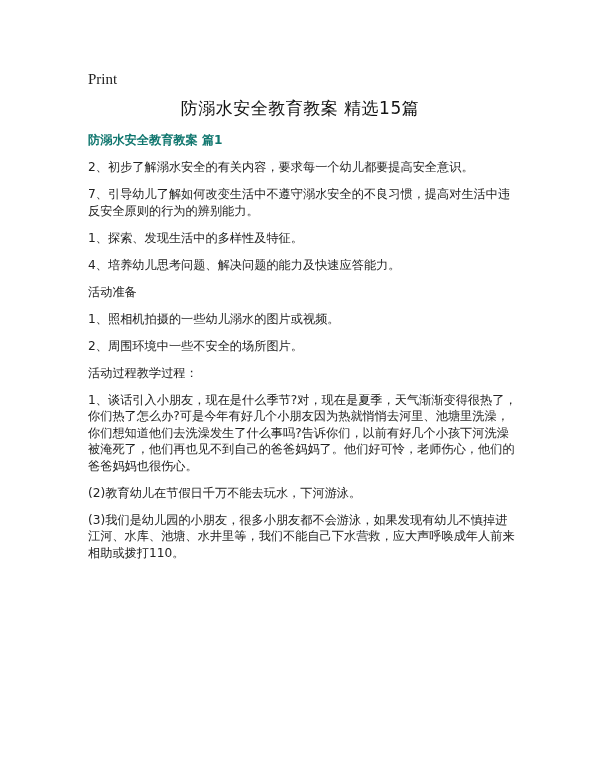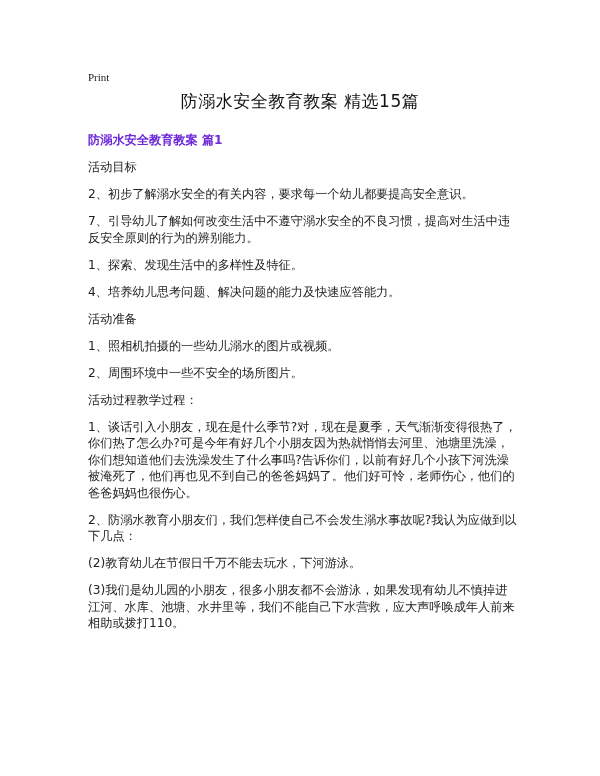--- a/index.html
+++ b/index.html
@@ -18,69 +18,67 @@
     .page {
       position: absolute;
       left: 0; top: 0;
       width: 600px; height: 776px;
     }
     .print-label {
       position: absolute;
       left: 88px;
       top: 71px;
       font-family: "Liberation Serif", "DejaVu Serif", serif;
-      font-size: 11px;
+      font-size: 15px;
       color: #222;
     }
     .doc-title {
       position: absolute;
       left: 0;
       width: 600px;
-      top: 90px;
+      top: 97px;
       text-align: center;
       font-size: 17px;
       color: #111;
       letter-spacing: 0.5px;
     }
     .content {
       position: absolute;
       left: 88px;
       top: 132px;
       width: 430px;
       font-size: 12.2px;
       line-height: 16.5px;
       color: #222;
     }
     .content p {
       margin: 0 0 10.5px 0;
     }
     .content p.bold {
       font-weight: bold;
-      color: #6d28d9;
+      color: #0f766e;
     }
   </style>
 </head>
 <body>
 
 <div class="page">
   <div class="print-label">Print</div>
   <div class="doc-title">防溺水安全教育教案 精选15篇</div>
 
   <div class="content">
     <p class="bold">防溺水安全教育教案 篇1</p>
 
-    <p>活动目标</p>
     <p>2、初步了解溺水安全的有关内容，要求每一个幼儿都要提高安全意识。</p>
     <p>7、引导幼儿了解如何改变生活中不遵守溺水安全的不良习惯，提高对生活中违反安全原则的行为的辨别能力。</p>
     <p>1、探索、发现生活中的多样性及特征。</p>
     <p>4、培养幼儿思考问题、解决问题的能力及快速应答能力。</p>
 
     <p>活动准备</p>
     <p>1、照相机拍摄的一些幼儿溺水的图片或视频。</p>
     <p>2、周围环境中一些不安全的场所图片。</p>
 
     <p>活动过程教学过程：</p>
     <p>1、谈话引入小朋友，现在是什么季节?对，现在是夏季，天气渐渐变得很热了，你们热了怎么办?可是今年有好几个小朋友因为热就悄悄去河里、池塘里洗澡，你们想知道他们去洗澡发生了什么事吗?告诉你们，以前有好几个小孩下河洗澡被淹死了，他们再也见不到自己的爸爸妈妈了。他们好可怜，老师伤心，他们的爸爸妈妈也很伤心。</p>
-    <p>2、防溺水教育小朋友们，我们怎样使自己不会发生溺水事故呢?我认为应做到以下几点：</p>
     <p>(2)教育幼儿在节假日千万不能去玩水，下河游泳。</p>
     <p>(3)我们是幼儿园的小朋友，很多小朋友都不会游泳，如果发现有幼儿不慎掉进江河、水库、池塘、水井里等，我们不能自己下水营救，应大声呼唤成年人前来相助或拨打110。</p>
   </div>
 </div>
 
 </body></html>

